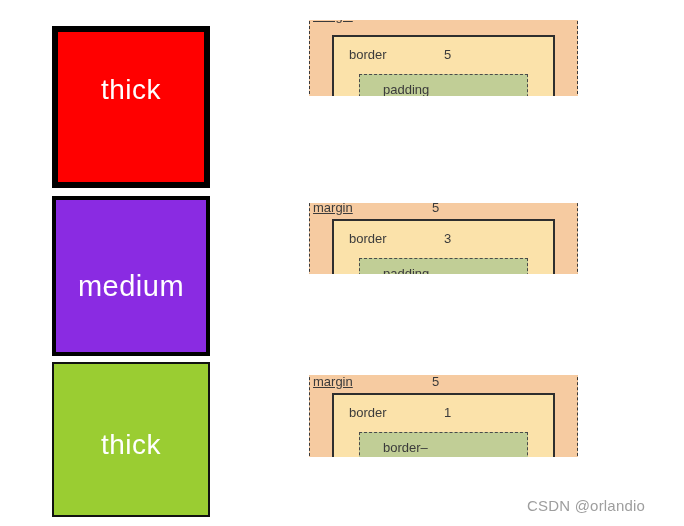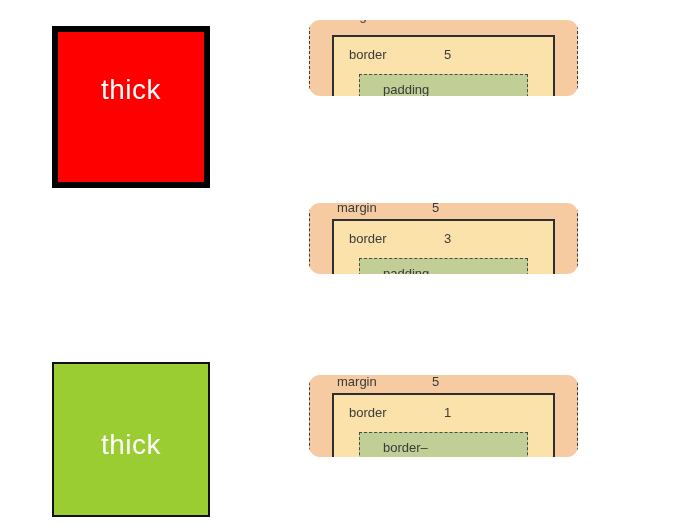--- a/index.html
+++ b/index.html
@@ -15,32 +15,32 @@
   }
   .demo-box .box-label{color:#ffffff;font-size:28px;letter-spacing:.5px;}
   .box1{top:26px;height:162px;}
   .box1 .box-label{margin-bottom:34px;}
   .box2{top:196px;height:160px;}
   .box2 .box-label{margin-top:20px;font-size:29px;}
   .box3{top:362px;height:155px;}
   .box3 .box-label{margin-top:10px;}
 
   
-  .bm-clip{position:absolute;left:309px;width:269px;overflow:hidden;border-radius:11px;}
+  .bm-clip{position:absolute;left:309px;width:269px;overflow:hidden;}
   .bm-inner{position:relative;width:269px;}
   .d1{top:20px;height:76px;}  .d1 .bm-inner{top:-19px;}
   .d2{top:203px;height:71px;} .d2 .bm-inner{top:-10px;}
   .d3{top:375px;height:82px;} .d3 .bm-inner{top:-8px;}
 
   .bm-margin{
     box-sizing:border-box;width:100%;
     border:1px dashed #3a3a3a;padding:4px 0 24px 0;
   }
   .bm-row{position:relative;font-size:13px;color:#3b3b3b;white-space:nowrap;}
-  .bm-margin-row{height:19px;line-height:19px;padding-left:27px;margin-bottom:2px;}
+  .bm-margin-row{height:19px;line-height:19px;padding-left:3px;margin-bottom:2px;text-decoration:underline;}
   .d1 .bm-margin-row{margin-bottom:10px;}
   .bm-margin-row .bm-val{position:absolute;left:122px;top:0;}
 
   .bm-border{
     box-sizing:border-box;margin:0 22px;
     border:2px solid #2e2e2e;padding:9px 0 24px 0;
   }
   .bm-border-row{height:17px;line-height:17px;padding-left:15px;margin-bottom:11px;}
   .bm-border-row .bm-val{position:absolute;left:110px;top:0;}
 
@@ -56,20 +56,23 @@
     font-size:15px;color:#9e9e9e;letter-spacing:.2px;
   }
 </style>
 </head>
 <body>
 
 <div id="canvas">
 
   <div class="demo-box box1" style="background: rgb(255, 0, 0); border-color: rgb(0, 0, 0); border-width: 6px;">
     <span class="box-label">thick</span>
+  </div>
+  <div class="demo-box box2" style="background: rgb(138, 43, 226); border-color: rgb(0, 0, 0); border-width: 4px;">
+    <span class="box-label">medium</span>
   </div>
   <div class="demo-box box3" style="background: rgb(154, 205, 50); border-color: rgb(17, 17, 17); border-width: 2px;">
     <span class="box-label">thick</span>
   </div>
 
   <div class="bm-clip d1">
     <div class="bm-inner">
       <div class="bm-margin bm-margin-bg" style="background: rgb(246, 203, 161);">
         <div class="bm-row bm-margin-row">
           <span>margin</span>
@@ -121,14 +124,15 @@
             <span class="bm-val">1</span>
           </div>
           <div class="bm-padding bm-padding-bg" style="background: rgb(193, 206, 150);">
             <span>border–</span>
           </div>
         </div>
       </div>
     </div>
   </div>
 
+  <div class="watermark">CSDN @orlandio</div>
 
 </div>
 
 </body></html>

